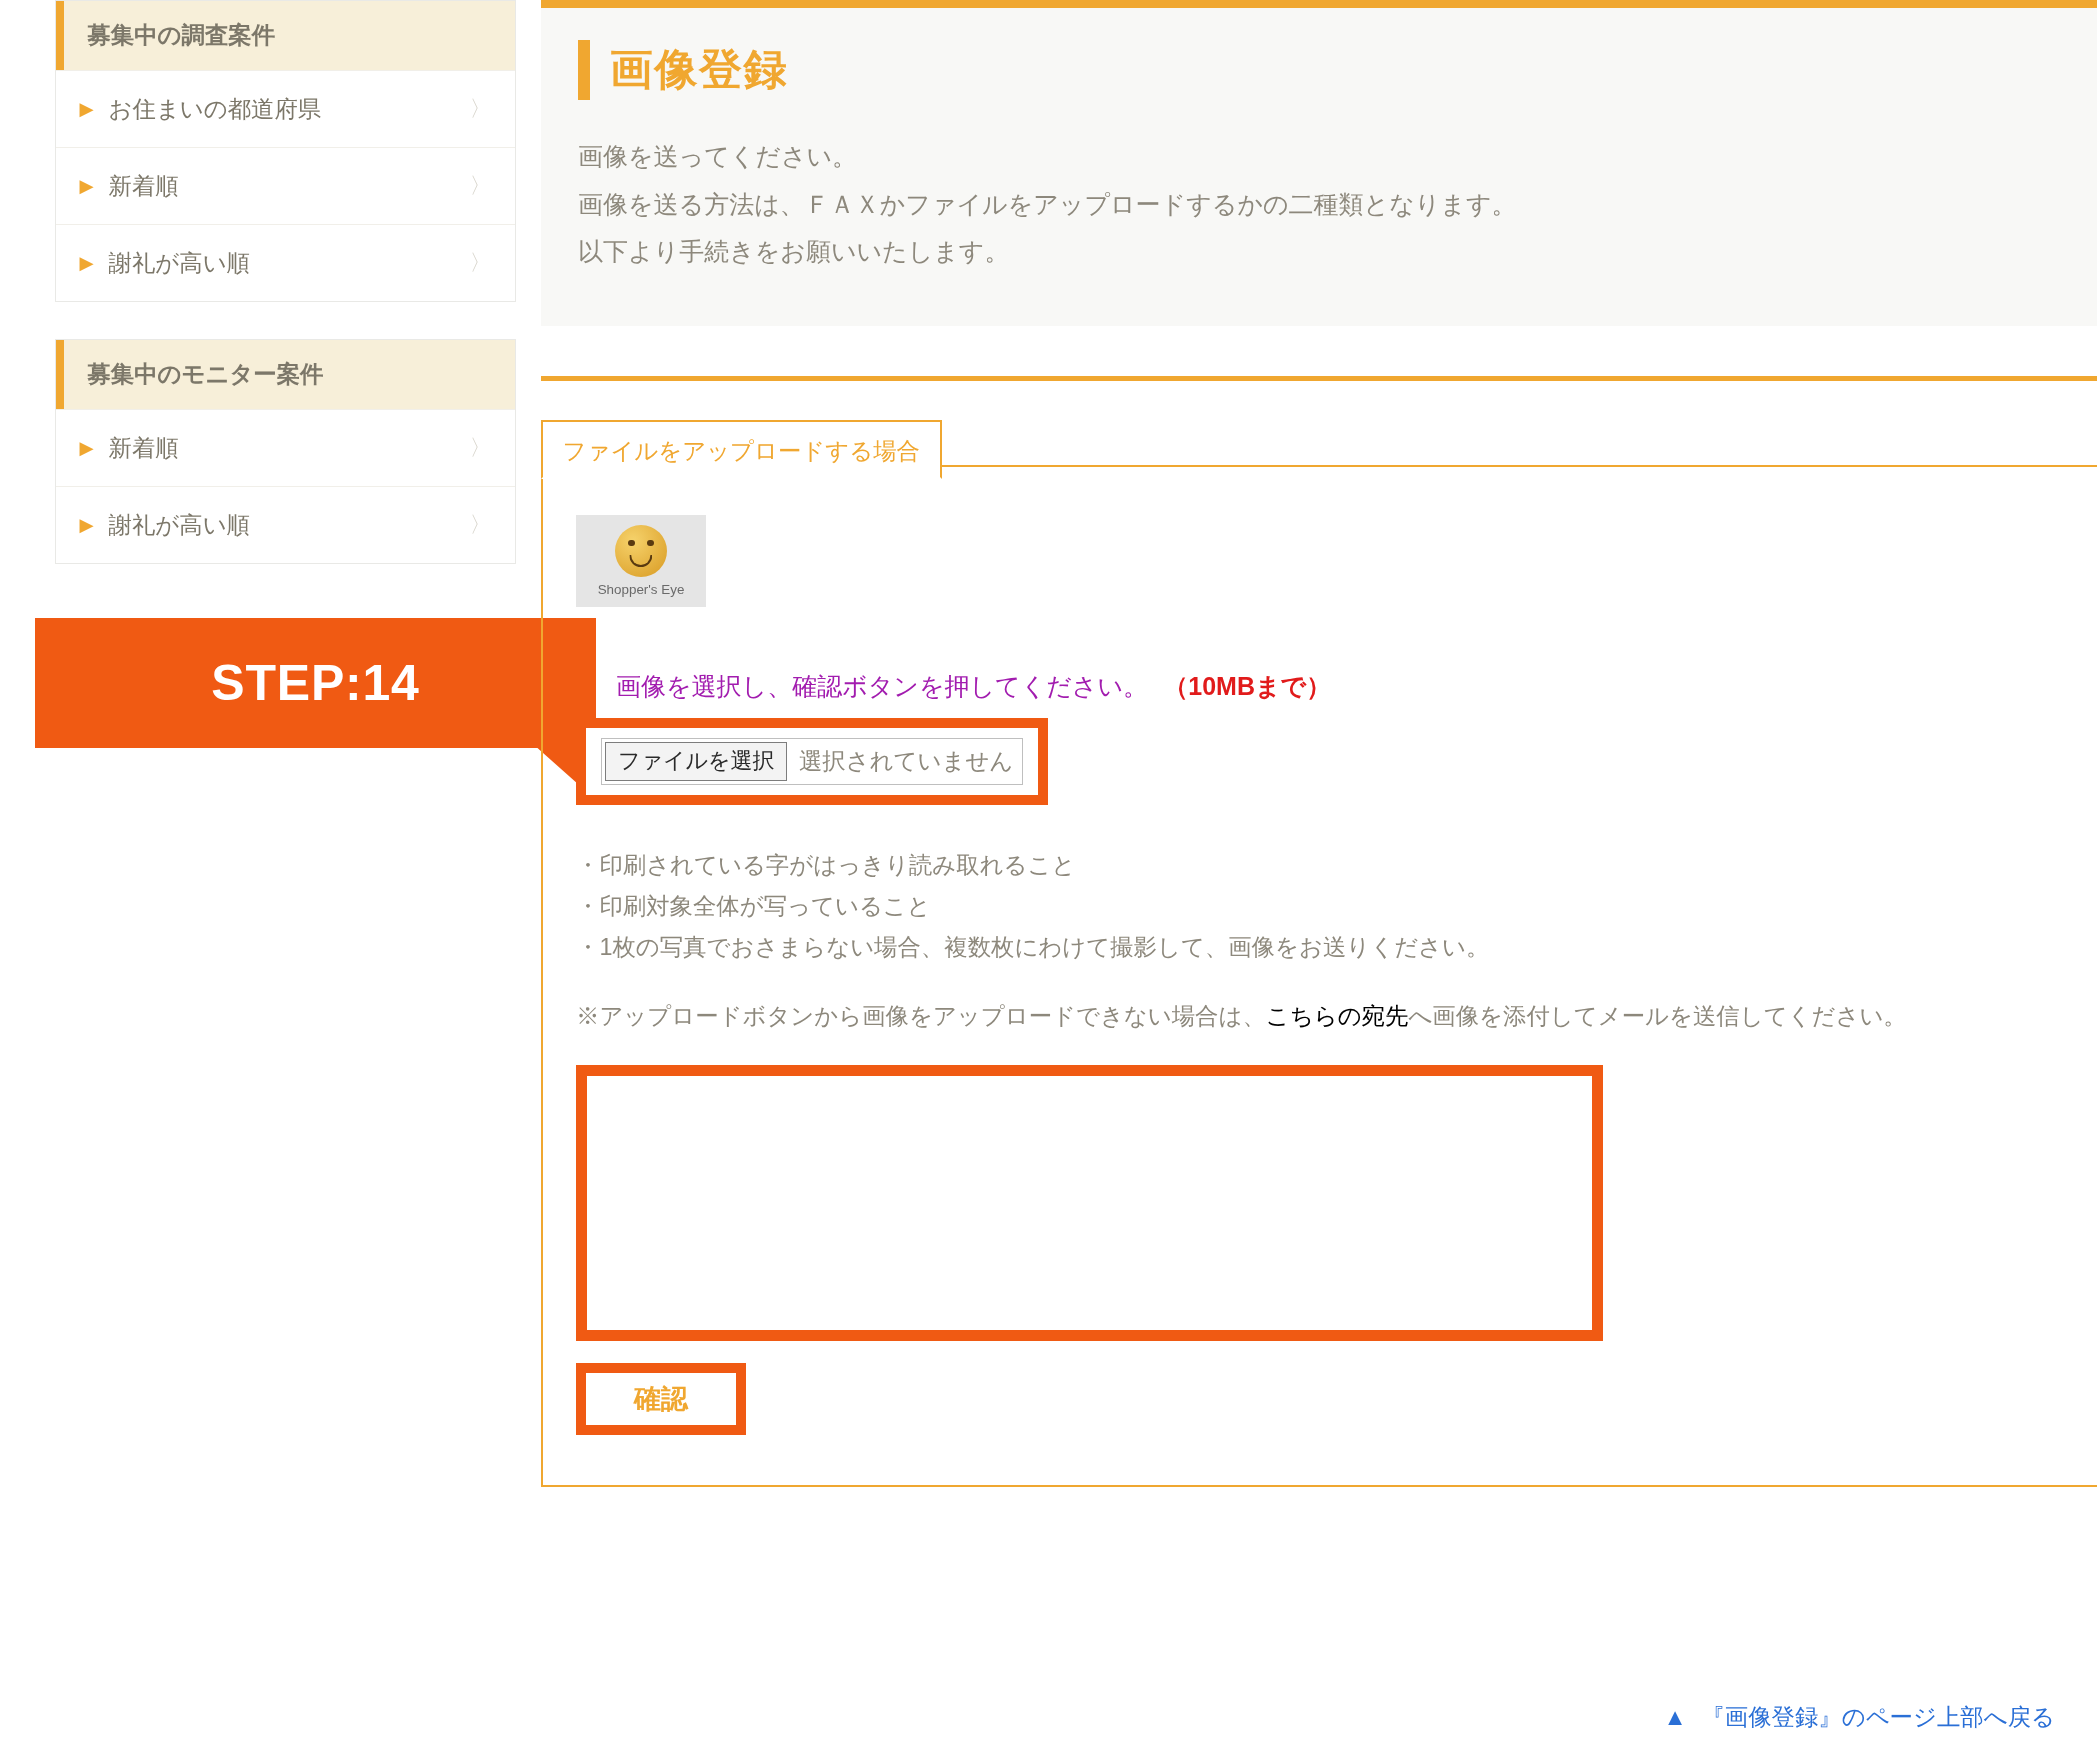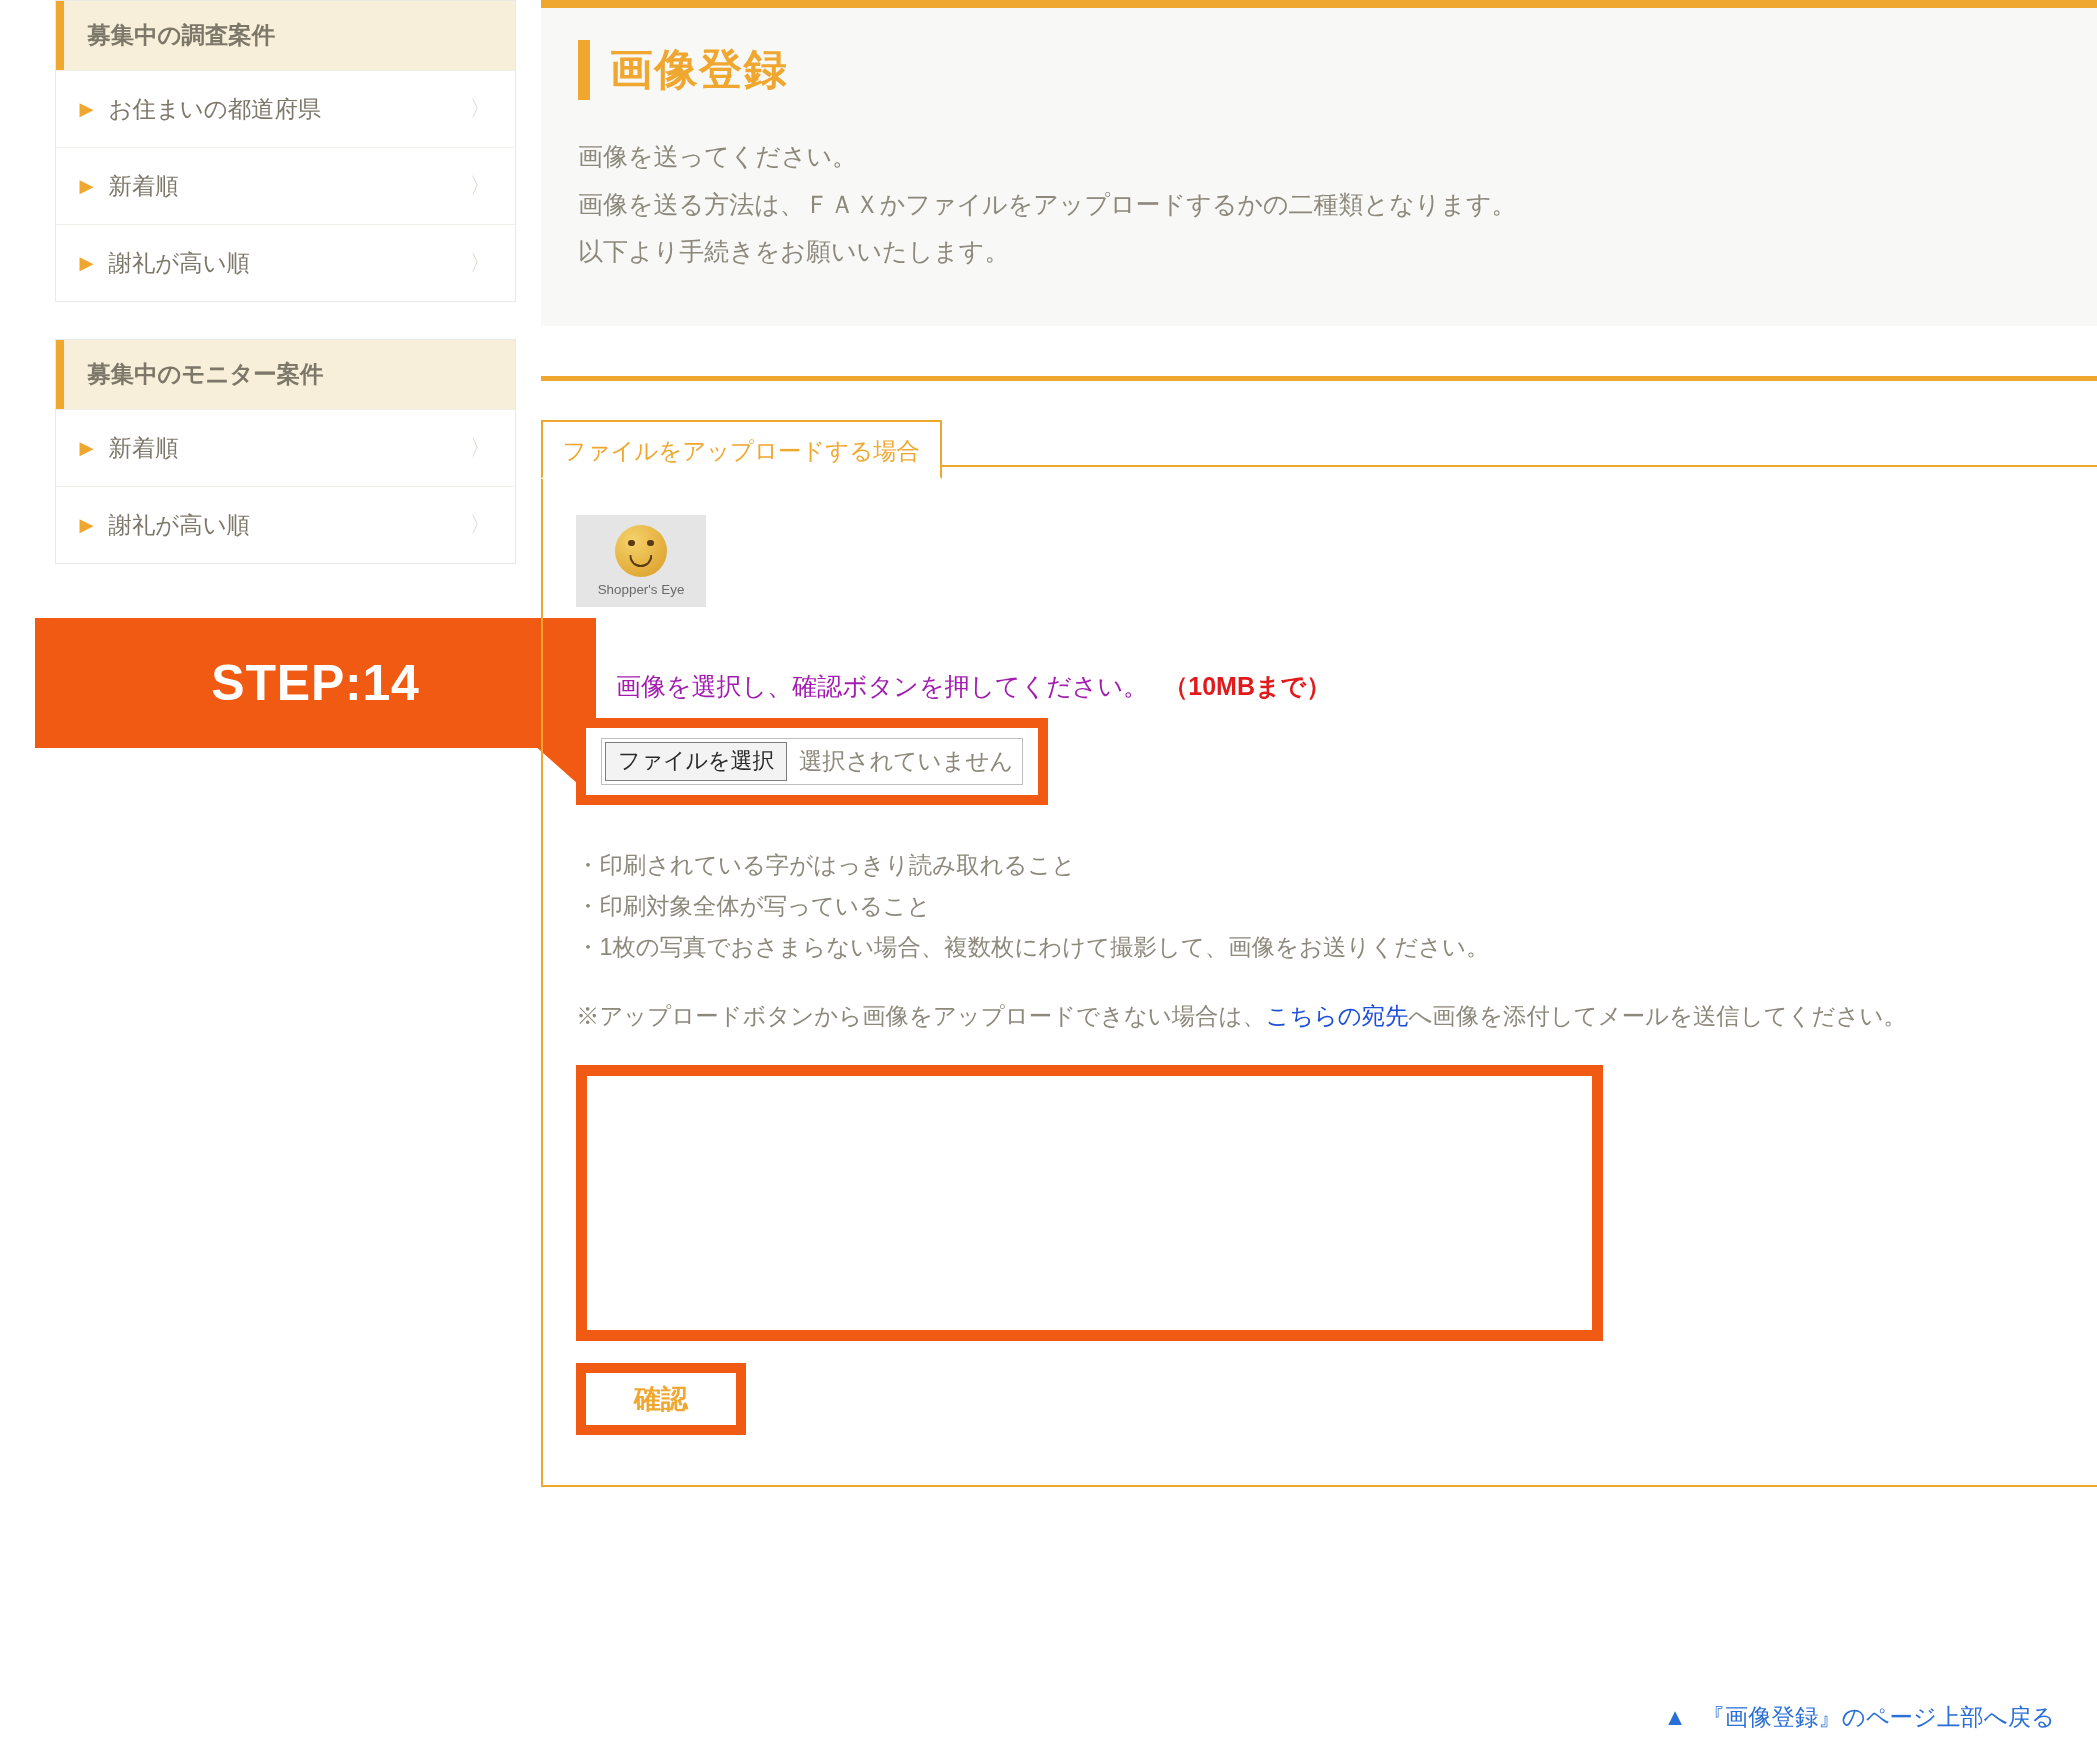--- a/index.html
+++ b/index.html
@@ -75,21 +75,21 @@
     background: #ffffff; margin-bottom: 40px;
   }
   .file-inner { display: inline-flex; align-items: center; border: 1.7px solid #bfbfbf; padding: 3.3px 8.3px 3.3px 3.3px; }
   .file-btn {
     border: 1.7px solid #7d7d7d; background: #f3f3f3; color: #2a2a2a;
     font-size: 22px; padding: 3.3px 11.7px; margin-right: 11.7px; cursor: pointer;
   }
   .file-status { color: #8d887c; font-size: 23.4px; }
 
   .notes { color: #8d887c; font-size: 23.4px; line-height: 1.75; margin-bottom: 28px; }
-  .link { color: #1d4ed8; cursor: pointer; }
+  .link { color: #000000; cursor: pointer; }
 
   .supplement-label { color: #8d887c; font-size: 23.4px; margin: 8.3px 0 5px 18.4px; }
   .textarea-hi {
     border: 11.7px solid #f05a13; width: 1027px; height: 276px; background: #ffffff;
     margin-bottom: 22px;
   }
   .textarea-hi textarea {
     width: 100%; height: 100%; border: none; resize: none; outline: none;
     font-size: 23.4px; padding: 10px;
   }

